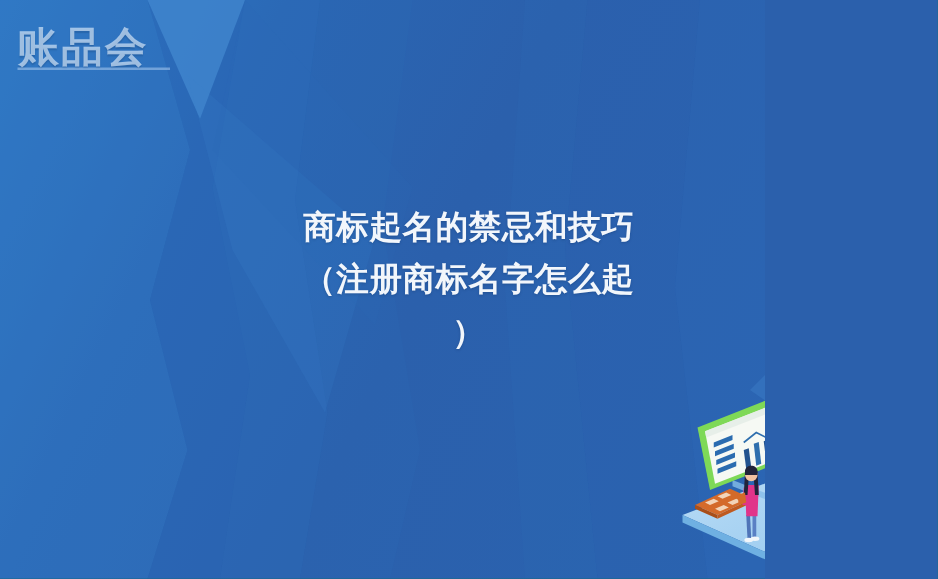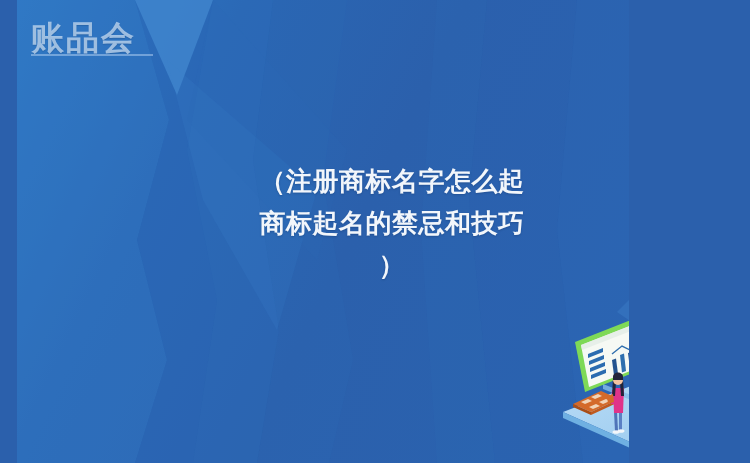--- a/index.html
+++ b/index.html
@@ -9,21 +9,20 @@
   }
   body {
     font-family: "Liberation Sans", "DejaVu Sans", sans-serif;
   }
   #page {
     position: relative;
     width: 612px;
     height: 463px;
     overflow: hidden;
     background: #0f766e;
-    margin-left: 17px;
   }
 
   
   .bg-layer {
     position: absolute;
     inset: 0;
     width: 750px;
     height: 463px;
   }
 
@@ -124,22 +123,22 @@
     <path d="M640,0 L750,0 L750,120 Z" fill="#3a86d0" opacity="0.16"></path>
     <path d="M700,210 L750,160 L750,300 Z" fill="#2a63b0" opacity="0.22"></path>
   </svg>
 
   <div class="logo">
     <span class="logo-text">账品会</span>
   </div>
   <div class="logo-underline"></div>
 
   <div class="title-wrap">
+    <div class="title-text">商标起名的禁忌和技巧</div>
     <div class="title-text">（注册商标名字怎么起</div>
-    <div class="title-text">商标起名的禁忌和技巧</div>
     <div class="title-text">）</div>
   </div>
 
   <svg class="illustration" viewBox="0 0 215 165">
 
     <defs>
       <linearGradient id="glowG" x1="0.5" y1="0" x2="0.5" y2="1">
         <stop offset="0%" stop-color="#79c8f5" stop-opacity="0.55"></stop>
         <stop offset="100%" stop-color="#3f8fd8" stop-opacity="0"></stop>
       </linearGradient>

